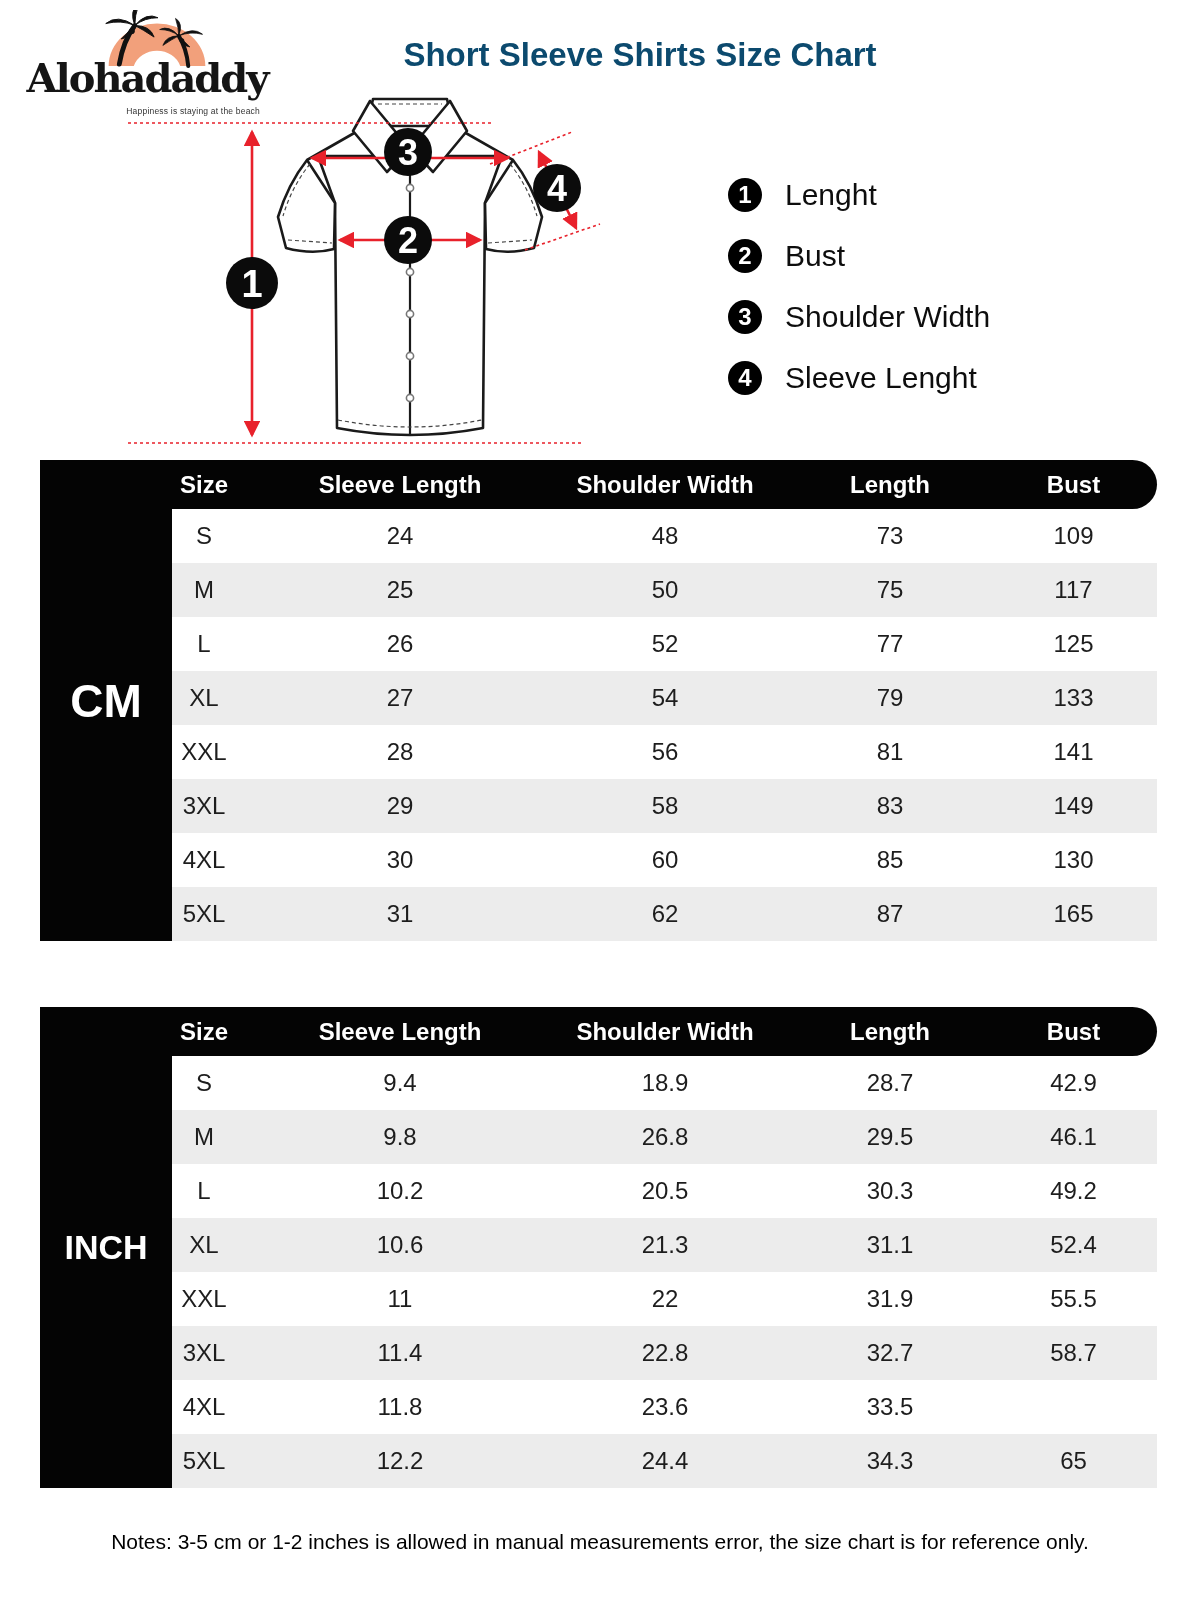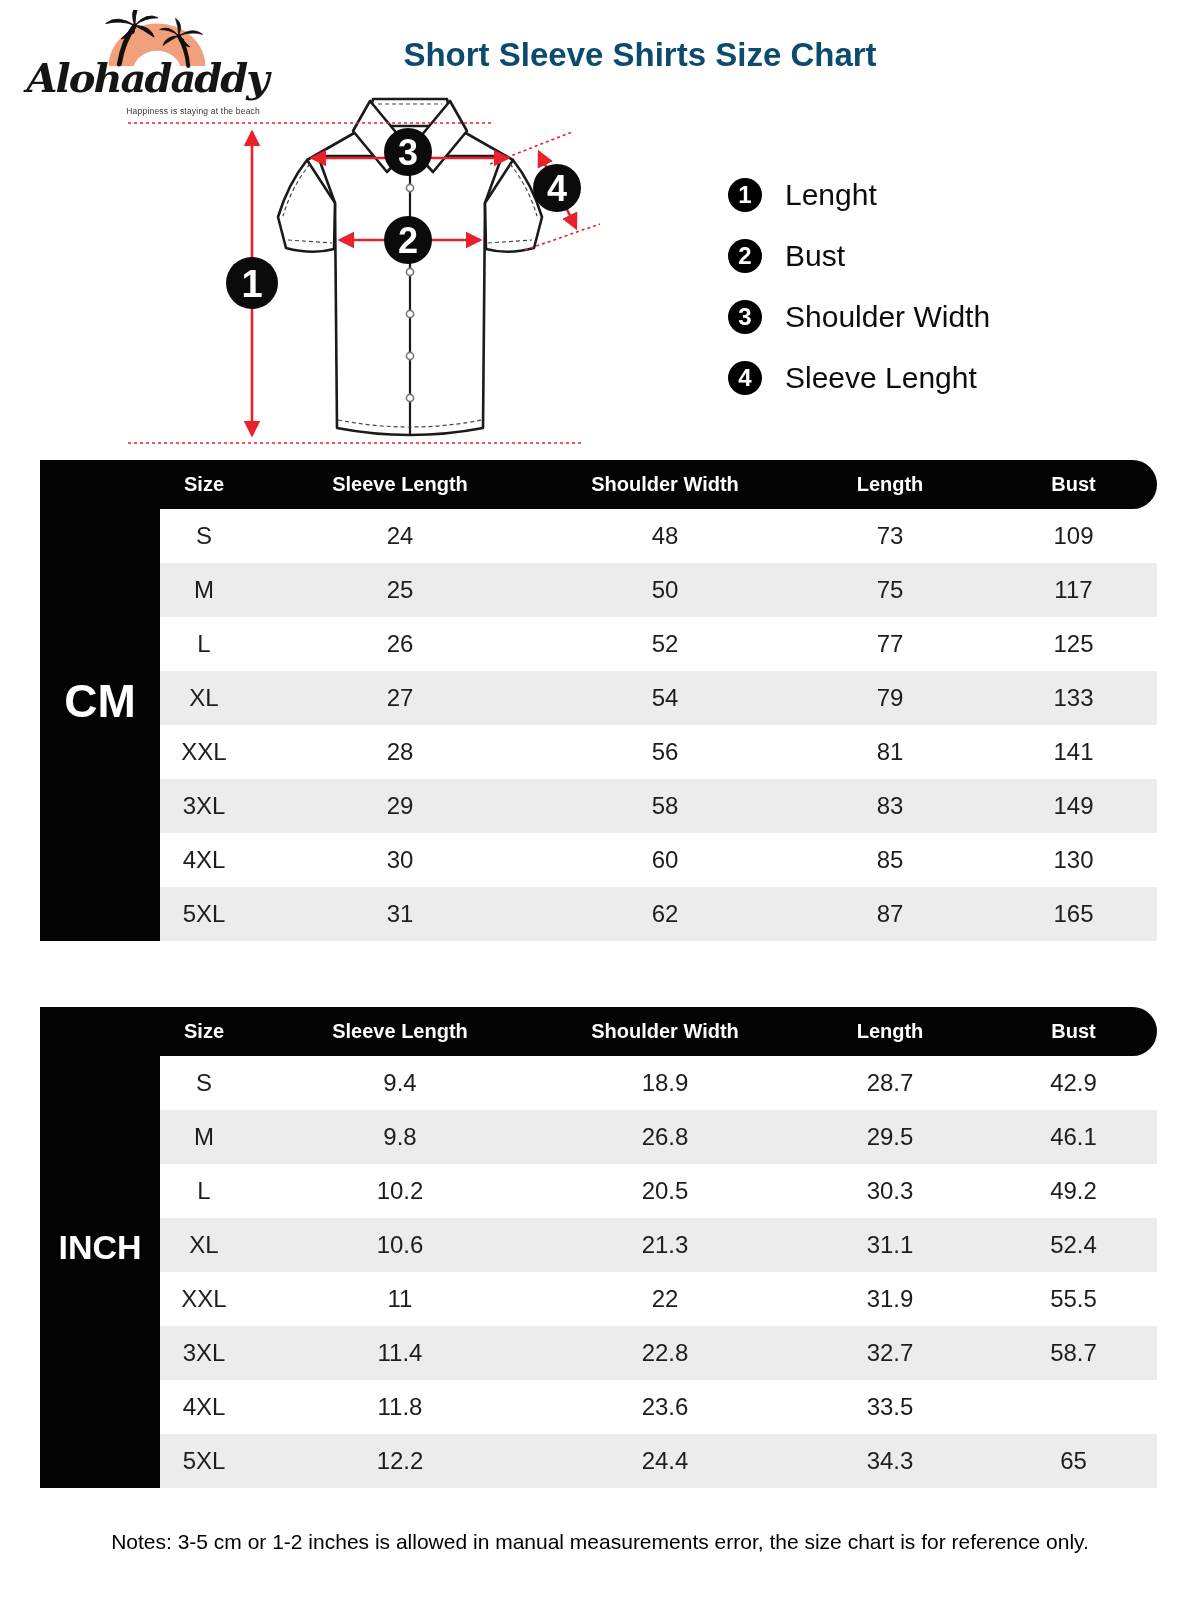--- a/index.html
+++ b/index.html
@@ -5,21 +5,21 @@
   html,body{margin:0;padding:0;}
   body{
     width:1200px;height:1600px;position:relative;background:#ffffff;
     font-family:"Liberation Sans",sans-serif;color:#111;overflow:hidden;
   }
   
   .logo{position:absolute;left:22px;top:8px;width:250px;height:110px;}
   .logo-art{position:absolute;left:60px;top:2px;width:150px;height:58px;}
   .brand-script{
     position:absolute;left:0;top:46px;width:250px;text-align:center;
-    font-family:"DejaVu Serif",serif;font-style:italic;font-weight:700;
+    font-family:"DejaVu Serif",serif;font-weight:700;
     font-size:40px;letter-spacing:-2px;color:#151515;white-space:nowrap;
   }
   .brand-tagline{
     position:absolute;left:0;top:98px;width:238px;text-align:right;
     font-size:8.5px;color:#333;letter-spacing:0.2px;
   }
   .page-title{
     position:absolute;left:290px;top:36px;width:700px;text-align:center;
     font-size:33px;font-weight:bold;color:#0c4a6e;white-space:nowrap;
   }
@@ -31,34 +31,34 @@
   .legend-item{display:flex;align-items:center;margin-bottom:27px;}
   .lnum{
     width:34px;height:34px;border-radius:50%;background:#000;color:#fff;
     font-weight:bold;font-size:24px;display:flex;align-items:center;
     justify-content:center;flex:0 0 34px;
   }
   .llabel{margin-left:23px;font-size:30px;color:#0d0d0d;}
   
   .size-table{position:absolute;left:40px;width:1117px;}
   .size-table .unit-label{
-    position:absolute;left:0;top:0;bottom:0;width:120px;background:#040404;
+    position:absolute;left:0;top:0;bottom:0;width:132px;background:#040404;
     color:#fff;font-weight:bold;display:flex;align-items:center;
     justify-content:center;z-index:2;font-size:46px;letter-spacing:0px;
   }
   .size-table.inch .unit-label{font-size:34px;}
   .thead{
     position:relative;height:49px;background:#040404;
     border-radius:0 26px 26px 0;margin-left:0;padding-left:108px;
     display:grid;grid-template-columns:112px 280px 250px 200px 167px;
     z-index:1;
   }
   .hcell{
     display:flex;align-items:center;justify-content:center;
-    color:#fff;font-weight:bold;font-size:20px;white-space:nowrap;
+    color:#fff;font-weight:bold;font-size:24px;white-space:nowrap;
   }
   .tbody{margin-left:108px;}
   .trow{
     display:grid;grid-template-columns:112px 280px 250px 200px 167px;
     height:54px;background:#ffffff;
   }
   .trow:nth-child(even){background:#ececec;}
   .cell{
     display:flex;align-items:center;justify-content:center;
     font-size:24px;color:#1d1d1d;

